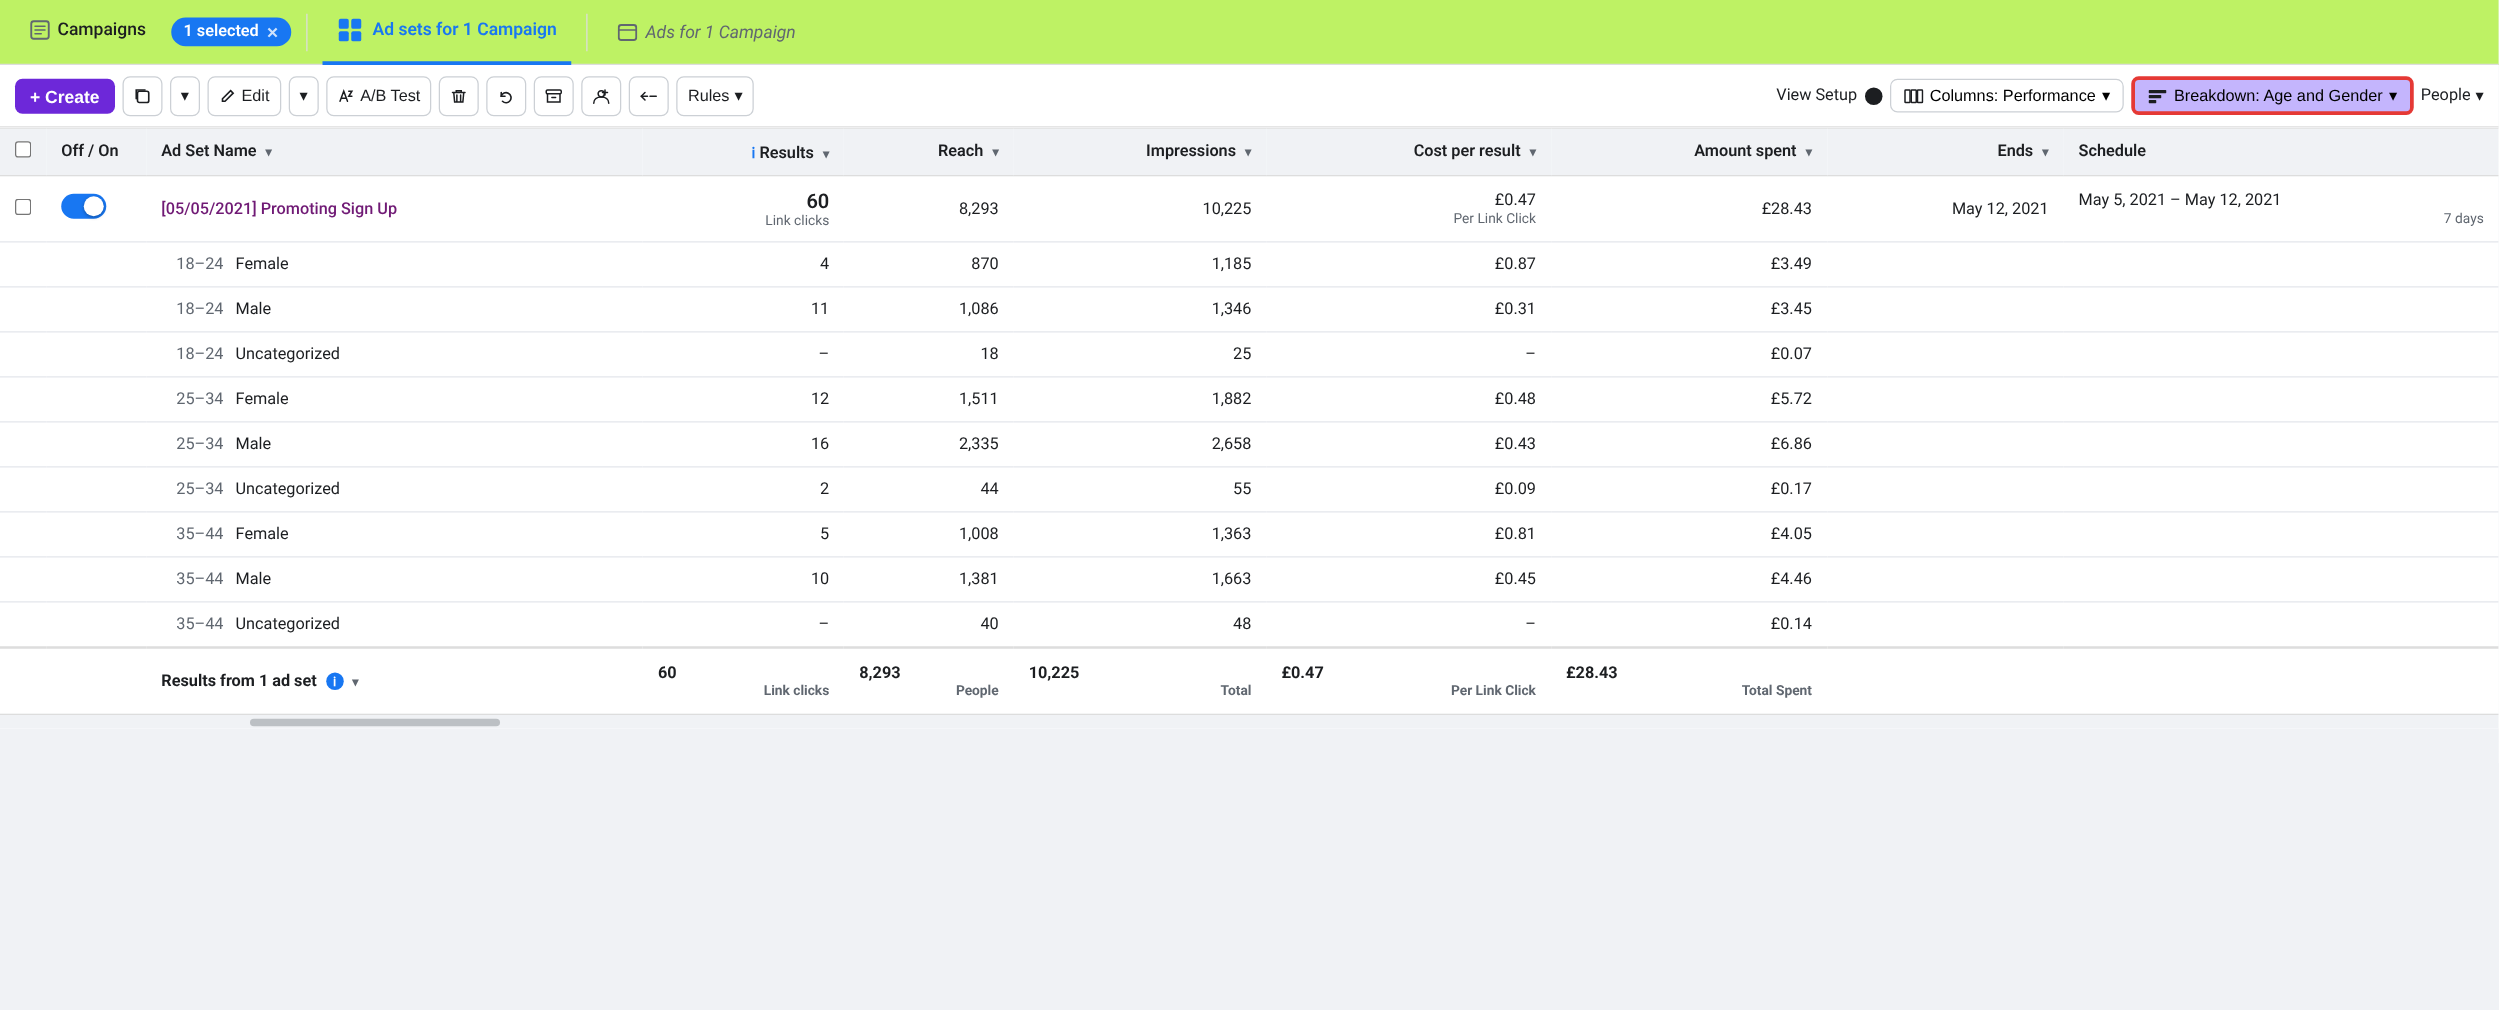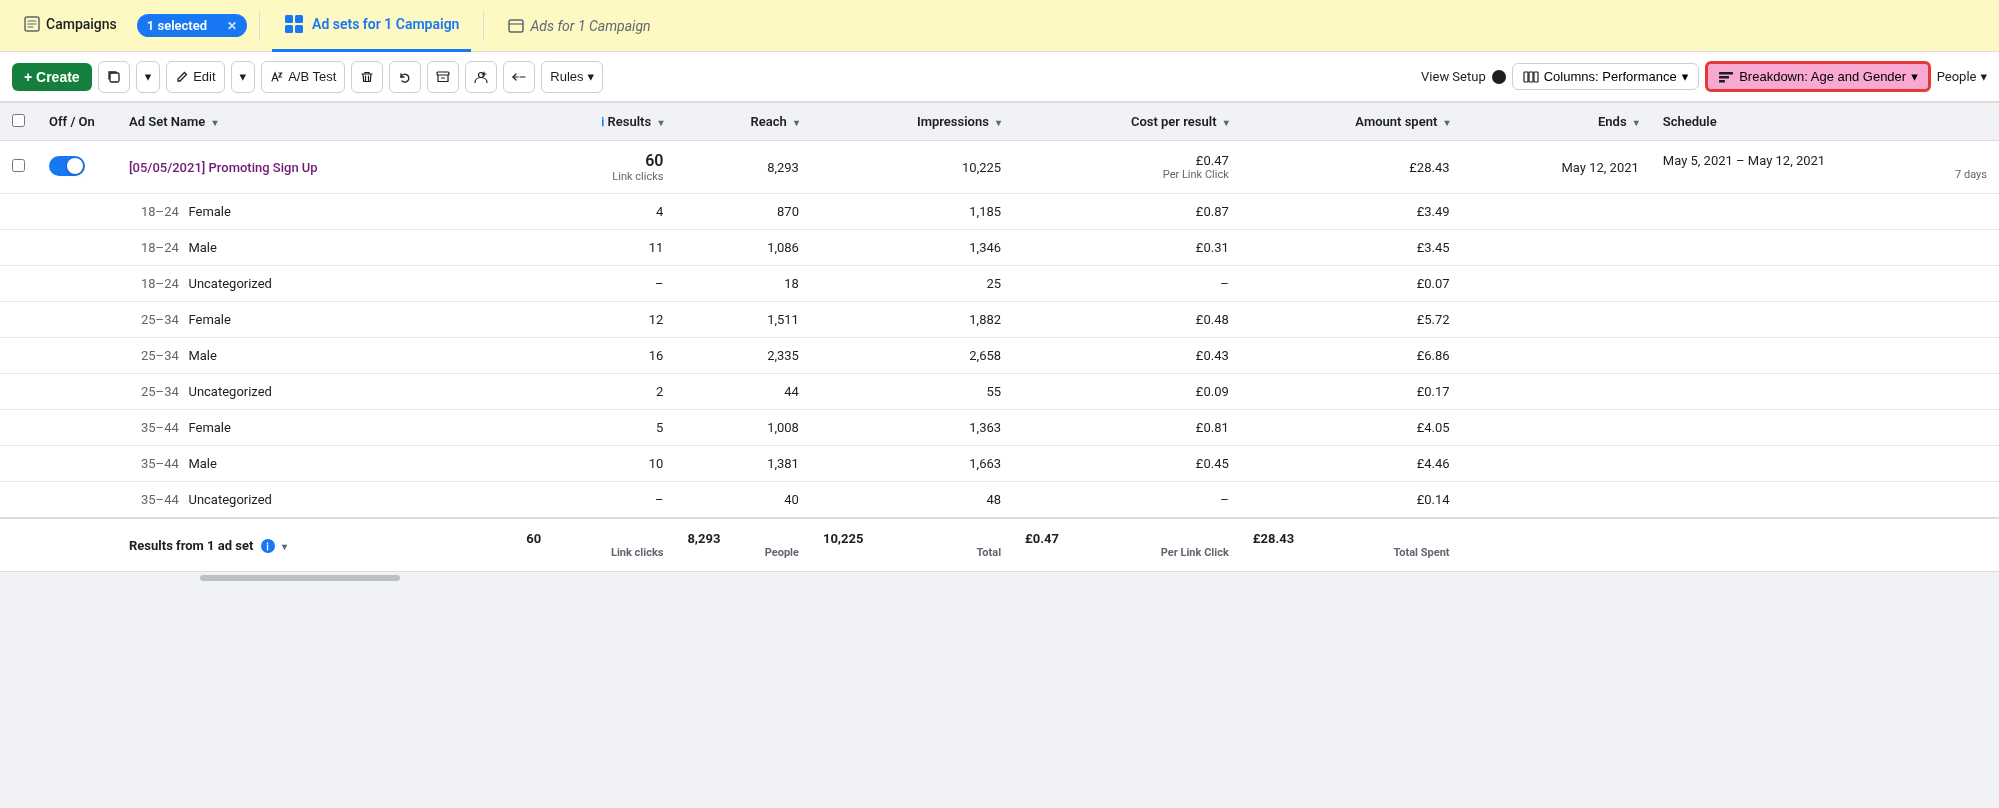--- a/index.html
+++ b/index.html
@@ -1,38 +1,38 @@
 <!DOCTYPE html>
 <html><head>
   <meta charset="utf-8">
   <style>
     * { box-sizing: border-box; margin: 0; padding: 0; }
     body { font-family: -apple-system, BlinkMacSystemFont, 'Segoe UI', Roboto, Helvetica, Arial, sans-serif; font-size: 13px; background: #f0f2f5; color: #1c1e21; }
 
     .top-bar {
       display: flex;
       align-items: center;
-      background: #fef9c3;
+      background: #bef264;
       border-bottom: 1px solid #ddd;
       padding: 0 12px;
       height: 52px;
       gap: 8px;
     }
 
     .campaigns-tab {
       display: flex; align-items: center; gap: 6px;
       color: #1c1e21; font-size: 14px; font-weight: 500;
       padding: 0 12px; height: 52px; border-bottom: 3px solid transparent;
       cursor: pointer;
     }
 
     .selected-badge {
       background: #1877f2; color: #fff; border-radius: 20px;
       padding: 4px 10px; font-size: 13px; font-weight: 600;
-      display: flex; align-items: center; gap: 20px; text-align: right;
+      display: flex; align-items: center; gap: 6px; text-align: right;
     }
 
     .selected-badge .close-x {
       cursor: pointer; font-size: 12px; opacity: 0.8;
     }
 
     .ad-sets-tab {
       display: flex; align-items: center; gap: 8px;
       color: #1877f2; font-size: 14px; font-weight: 600;
       padding: 0 12px; height: 52px;
@@ -57,21 +57,21 @@
       display: flex;
       align-items: center;
       background: #fff;
       border-bottom: 1px solid #ddd;
       padding: 6px 12px;
       gap: 6px;
       height: 50px;
     }
 
     .btn-create {
-      background: #15803d; color: #fff; border: none;
+      background: #6d28d9; color: #fff; border: none;
       border-radius: 6px; padding: 6px 12px;
       font-size: 14px; font-weight: 600; cursor: pointer;
       display: flex; align-items: center; gap: 4px;
     }
 
     .btn-icon {
       background: #fff; border: 1px solid #ccd0d5;
       border-radius: 6px; padding: 5px 8px;
       font-size: 13px; cursor: pointer; color: #1c1e21;
       display: flex; align-items: center; gap: 4px;
@@ -93,21 +93,21 @@
     .columns-btn {
       display: flex; align-items: center; gap: 5px;
       border: 1px solid #ccd0d5; border-radius: 6px;
       padding: 5px 10px; cursor: pointer; background: #fff;
       font-size: 13px;
     }
 
     .breakdown-btn {
       display: flex; align-items: flex-end; gap: 5px;
       border: 3px solid #e53935; border-radius: 6px;
-      padding: 5px 10px; cursor: pointer; background: #f9a8d4;
+      padding: 5px 10px; cursor: pointer; background: #c4b5fd;
       font-size: 13px; font-weight: 500;
     }
 
     .reports-btn {
       display: flex; align-items: center; gap: 4px;
       font-size: 13px; color: #1c1e21; cursor: pointer;
     }
 
     
     .table-container {

